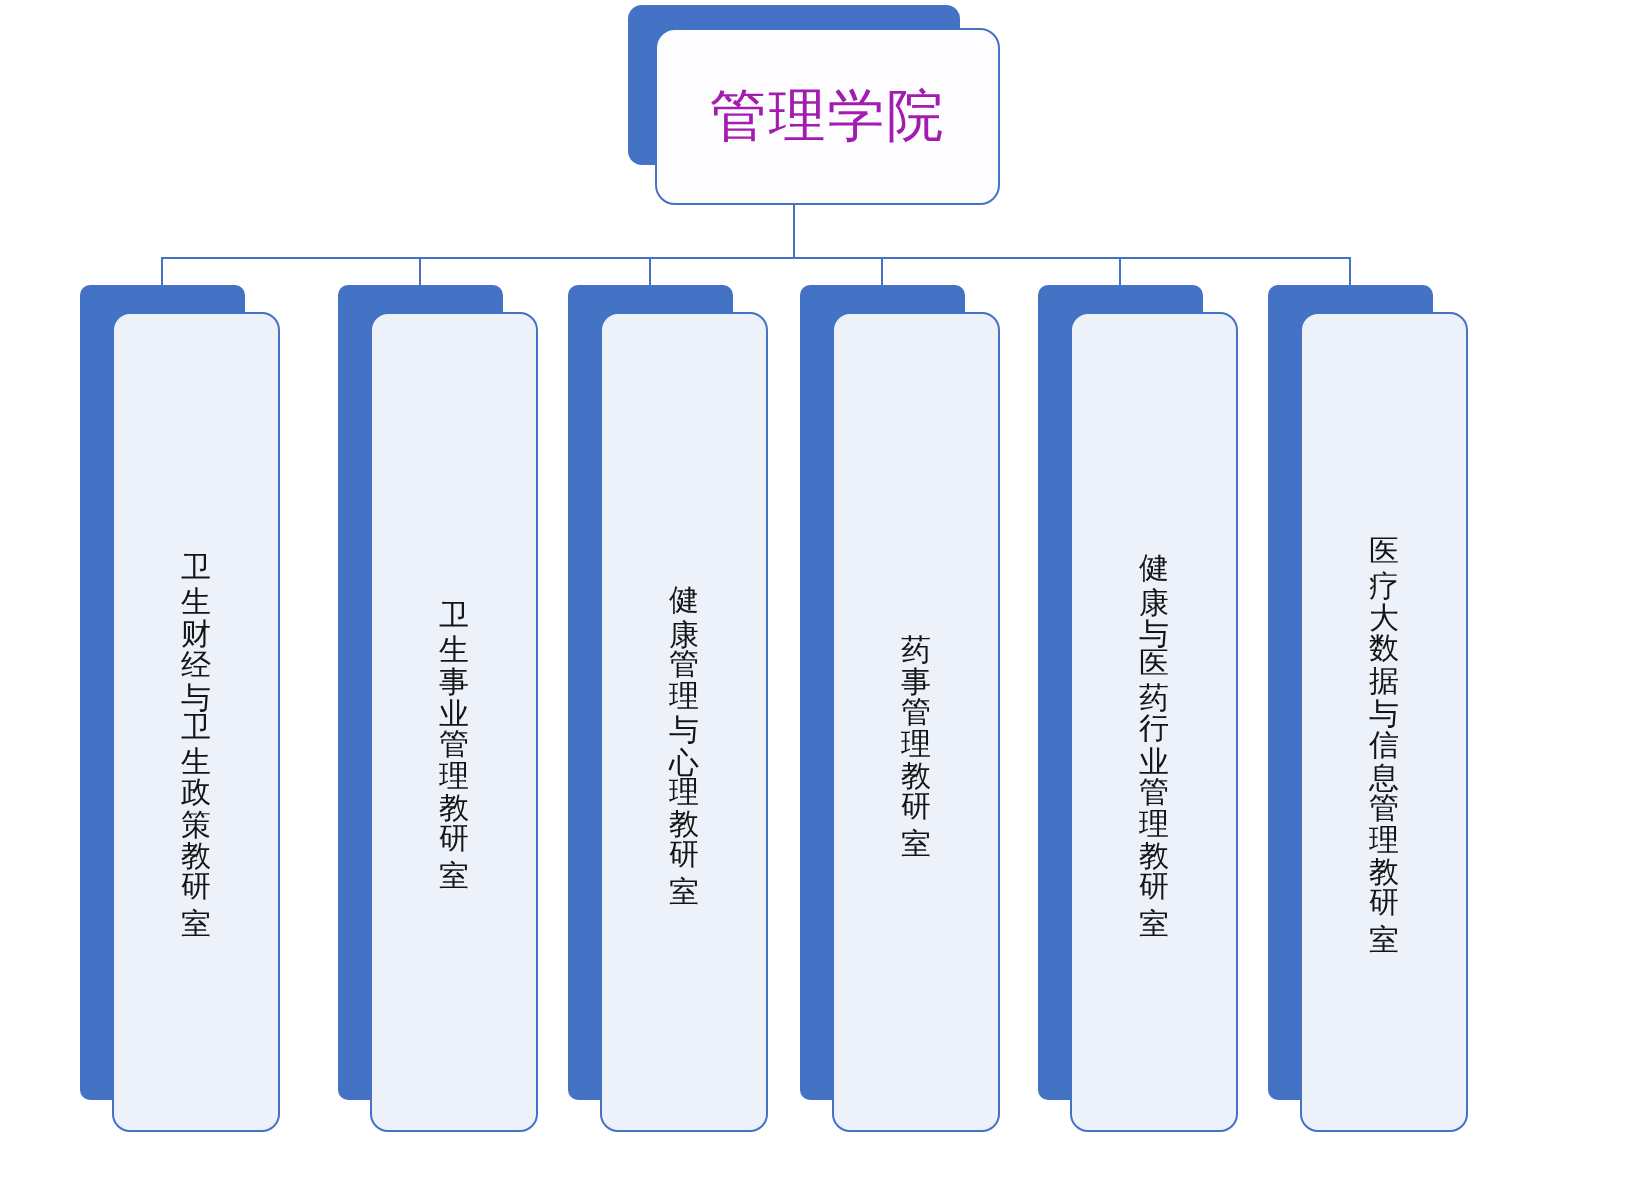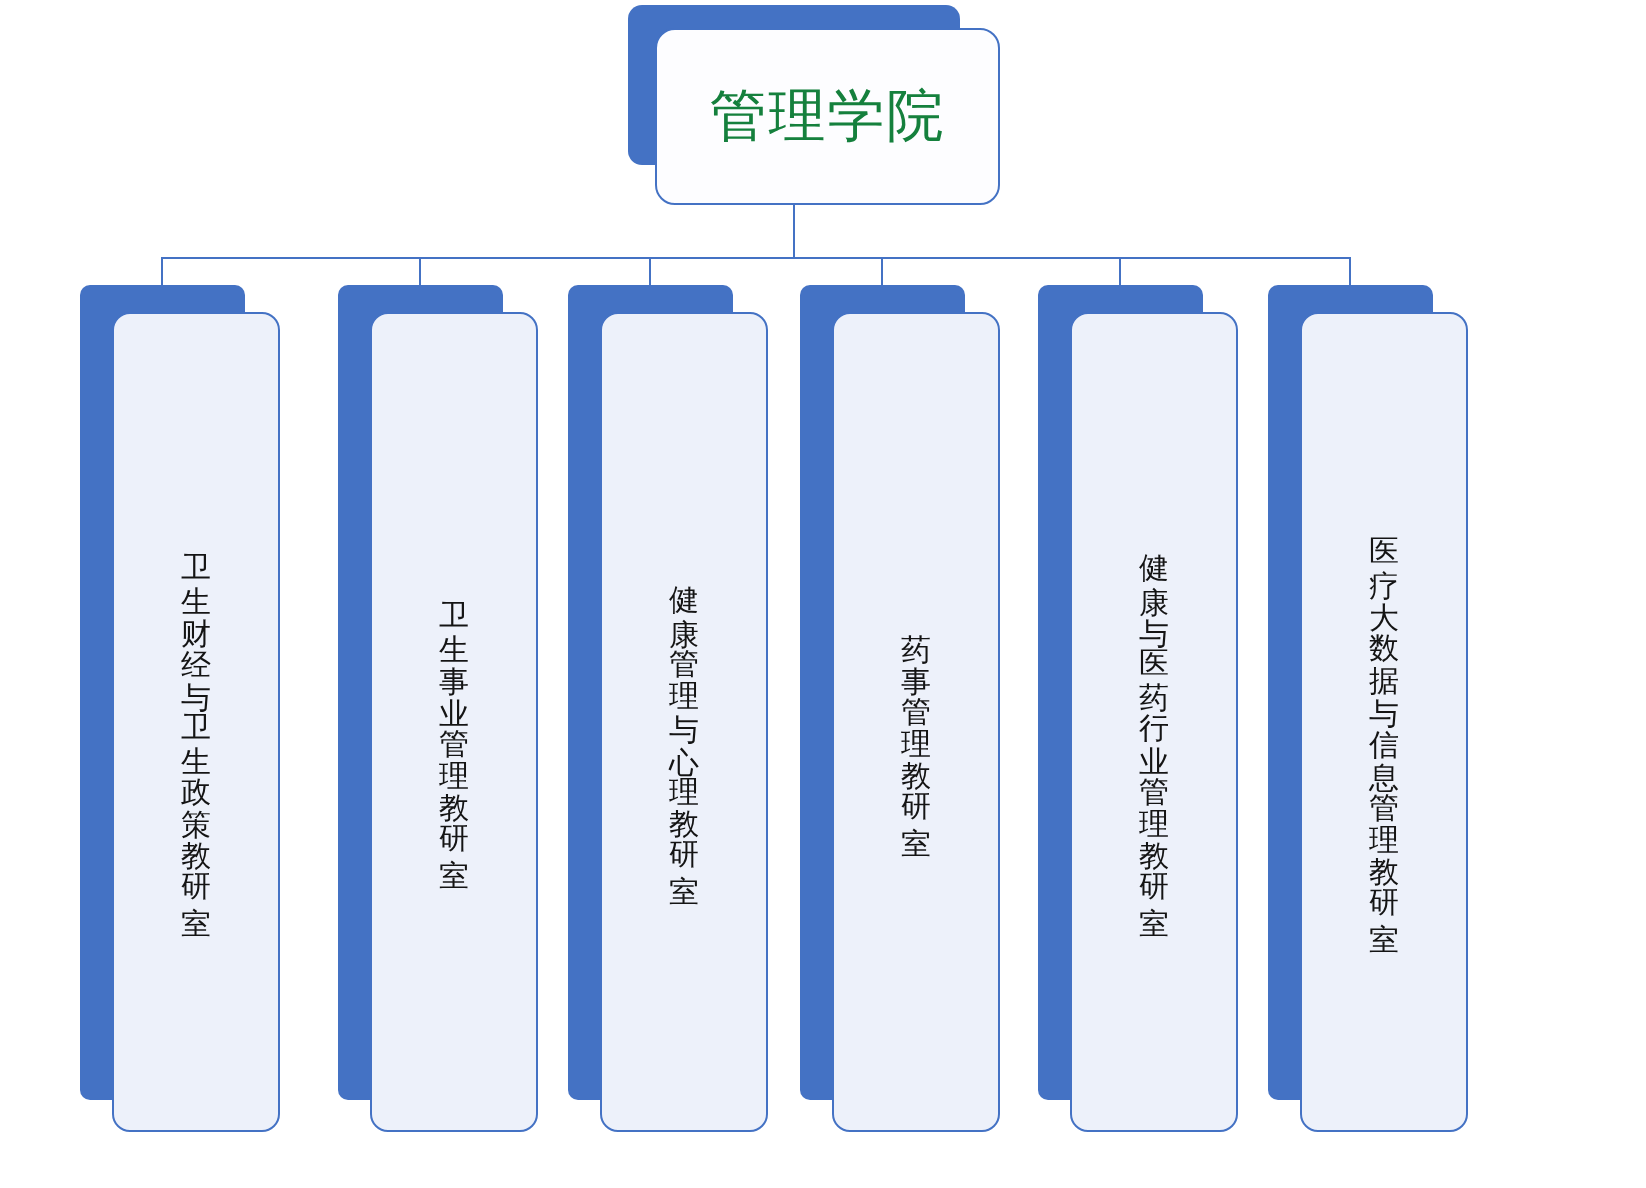--- a/index.html
+++ b/index.html
@@ -39,21 +39,21 @@
     justify-content: center;
   }
 
   
   .root-group { left: 628px; top: 5px; width: 380px; height: 205px; }
   .root-shadow { left: 0; top: 0; width: 332px; height: 160px; border-radius: 14px; }
   .root-card  { left: 27px; top: 23px; width: 345px; height: 177px; background: #FDFDFF; border-radius: 20px; }
   .root-label {
     font-size: 57px;
     font-weight: 500;
-    color: #15803d;
+    color: #a21caf;
     letter-spacing: 2px;
     white-space: nowrap;
   }
 
   
   .child-group { top: 285px; width: 205px; height: 865px; }
   .child-shadow { left: 0; top: 0; width: 165px; height: 815px; }
   .child-card  { left: 32px; top: 27px; width: 168px; height: 820px; }
   .v-label {
     writing-mode: vertical-rl;

